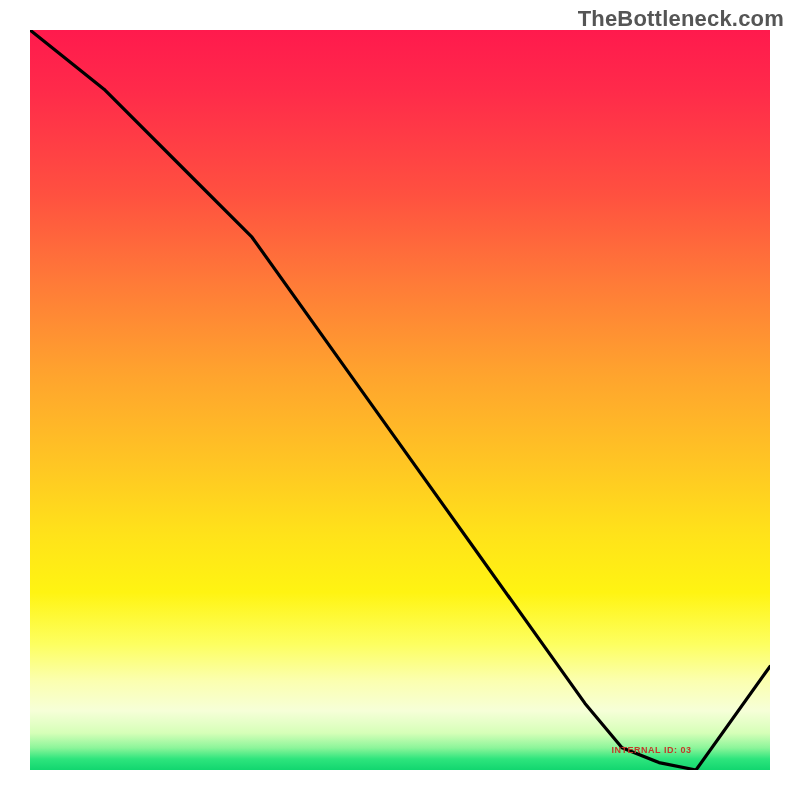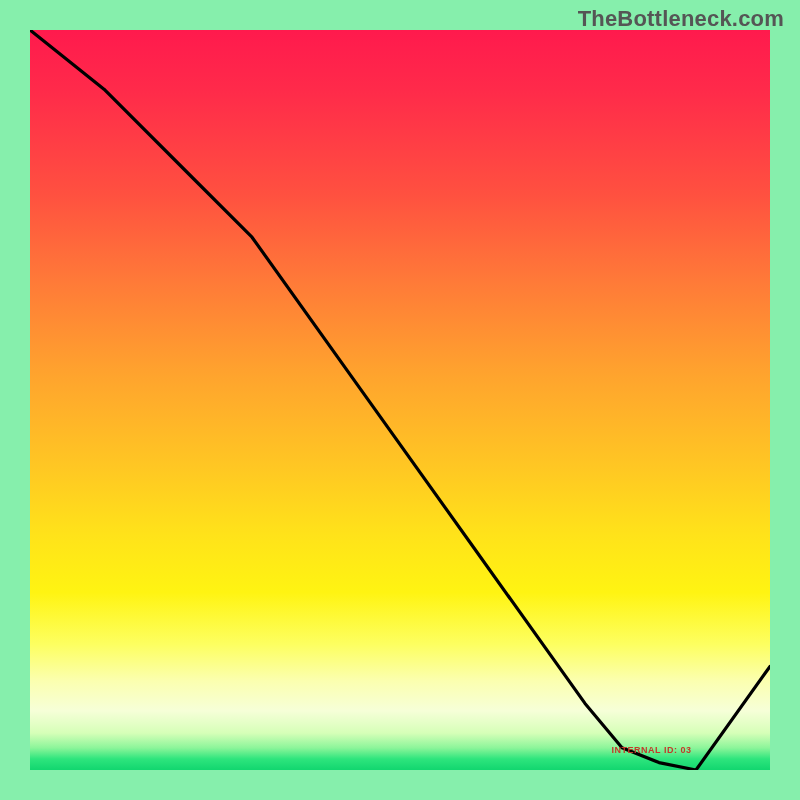--- a/index.html
+++ b/index.html
@@ -10,21 +10,21 @@
     background: #000;
     overflow: hidden;
     font-family: Arial, Helvetica, sans-serif;
   }
   .frame {
     position: absolute;
     left: 0;
     top: 0;
     width: 800px;
     height: 800px;
-    background: #86efac;
+    background: #ffffff;
     text-align: center;
   }
   .watermark {
     position: absolute;
     top: 6px;
     right: 16px;
     color: #555;
     font-size: 22px;
     font-weight: 600;
     letter-spacing: 0.2px;

